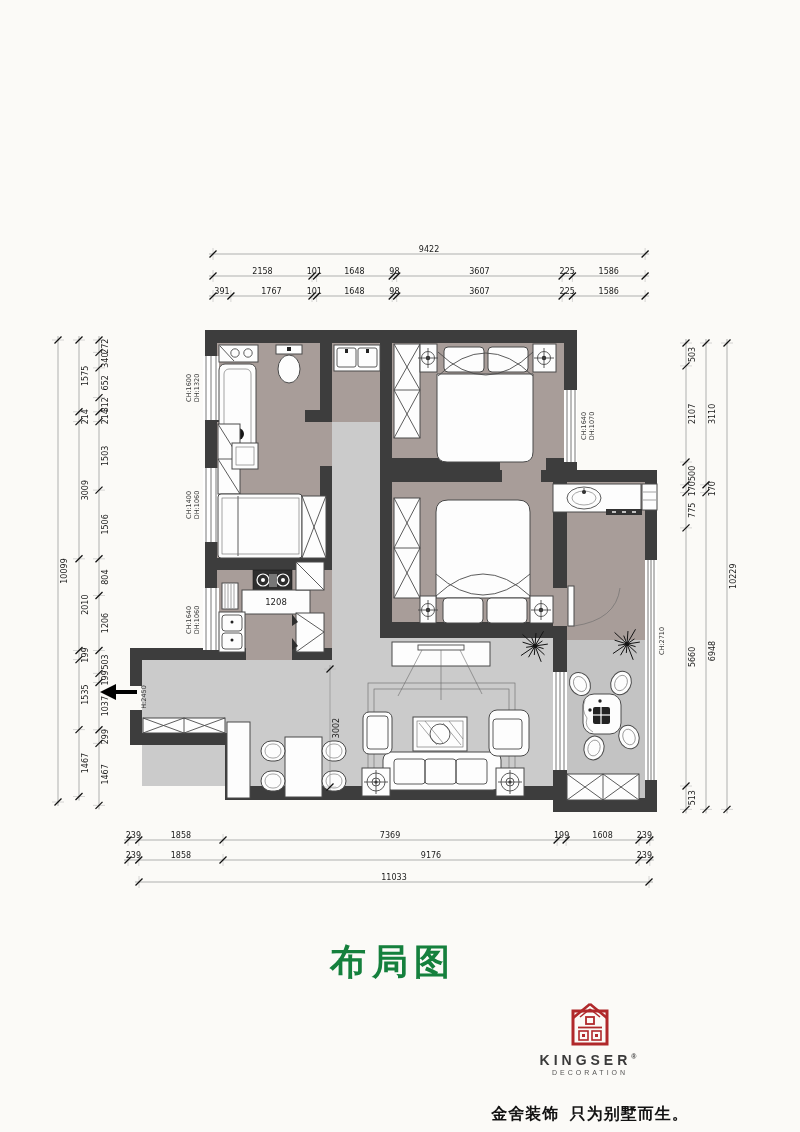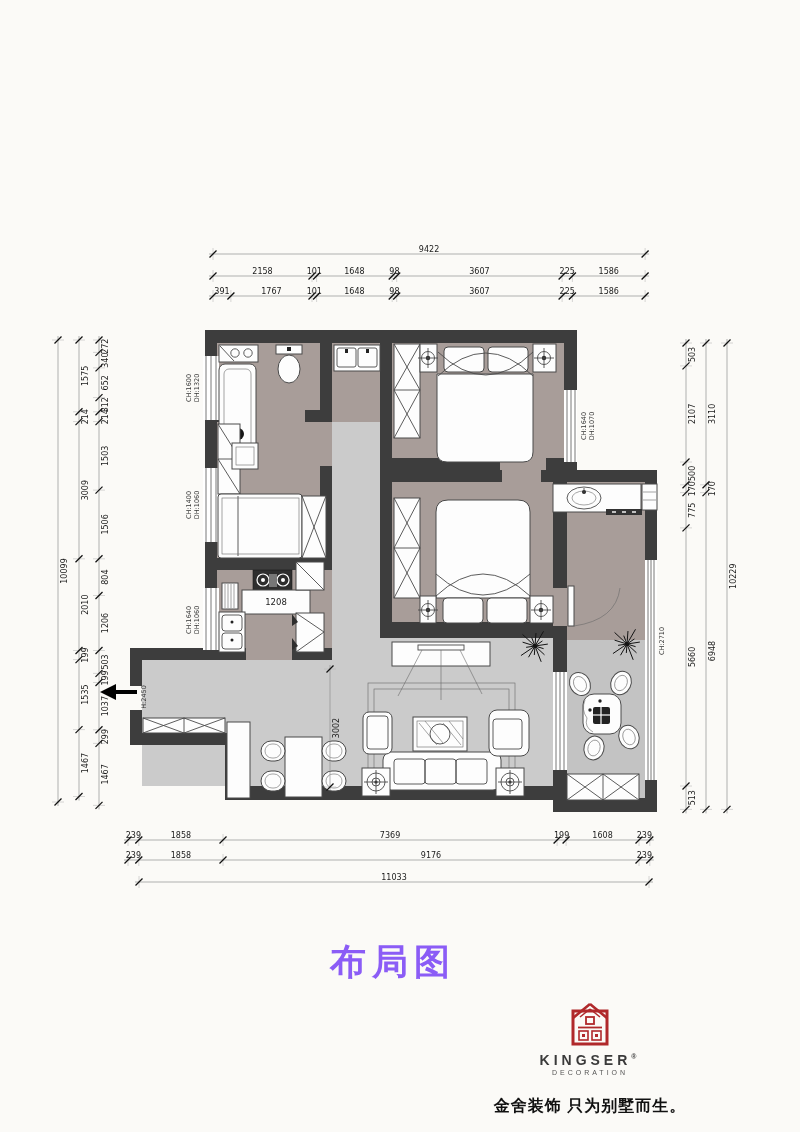--- a/index.html
+++ b/index.html
@@ -23,30 +23,30 @@
   .dim-ext{stroke:#b5b5b5;stroke-width:0.55;}
   .tick{stroke:#111;stroke-width:1.3;}
   .dim-text{font-size:8px;fill:#1a1a1a;}
   .plan-label{font-size:6.5px;fill:#333;}
   .island-label{font-size:8.5px;fill:#222;}
   .dark{fill:#2e2e2e;stroke:#1c1c1c;stroke-width:0.6;}
   .plant{stroke:#141414;stroke-width:1;fill:none;}
 
   .title{
     position:absolute;top:938px;left:0;width:786px;
-    text-align:center;font-size:36px;font-weight:bold;color:#8b5cf6;
+    text-align:center;font-size:36px;font-weight:bold;color:#15803d;
     letter-spacing:6px;font-family:"Liberation Sans", sans-serif;
   }
   .logo{position:absolute;top:1002px;left:468px;width:244px;text-align:center;color:#2b2b2b;}
   .logo .emblem{display:block;margin:0 auto 4px auto;}
   .logo .brand{font-size:14px;font-weight:bold;letter-spacing:4px;color:#3a3a3a;}
   .logo .reg{font-size:7px;vertical-align:super;color:#3a3a3a;}
   .logo .sub{font-size:7px;letter-spacing:3px;color:#555;margin-top:1px;}
-  .logo .tagline{margin-top:20px;font-size:16px;font-weight:bold;color:#111;
-    font-family:Liberation Sans, sans-serif;letter-spacing:1px;}
+  .logo .tagline{margin-top:28px;font-size:16px;font-weight:bold;color:#111;
+    font-family:Liberation Mono, monospace;letter-spacing:1px;}
 </style>
 </head>
 <body>
 
 
 
 <svg id="plan-svg" width="800" height="1132" viewBox="0 0 800 1132" xmlns="http://www.w3.org/2000/svg">
 
   <g>
     <rect class="mauve" x="217" y="343" width="347" height="127"></rect>

